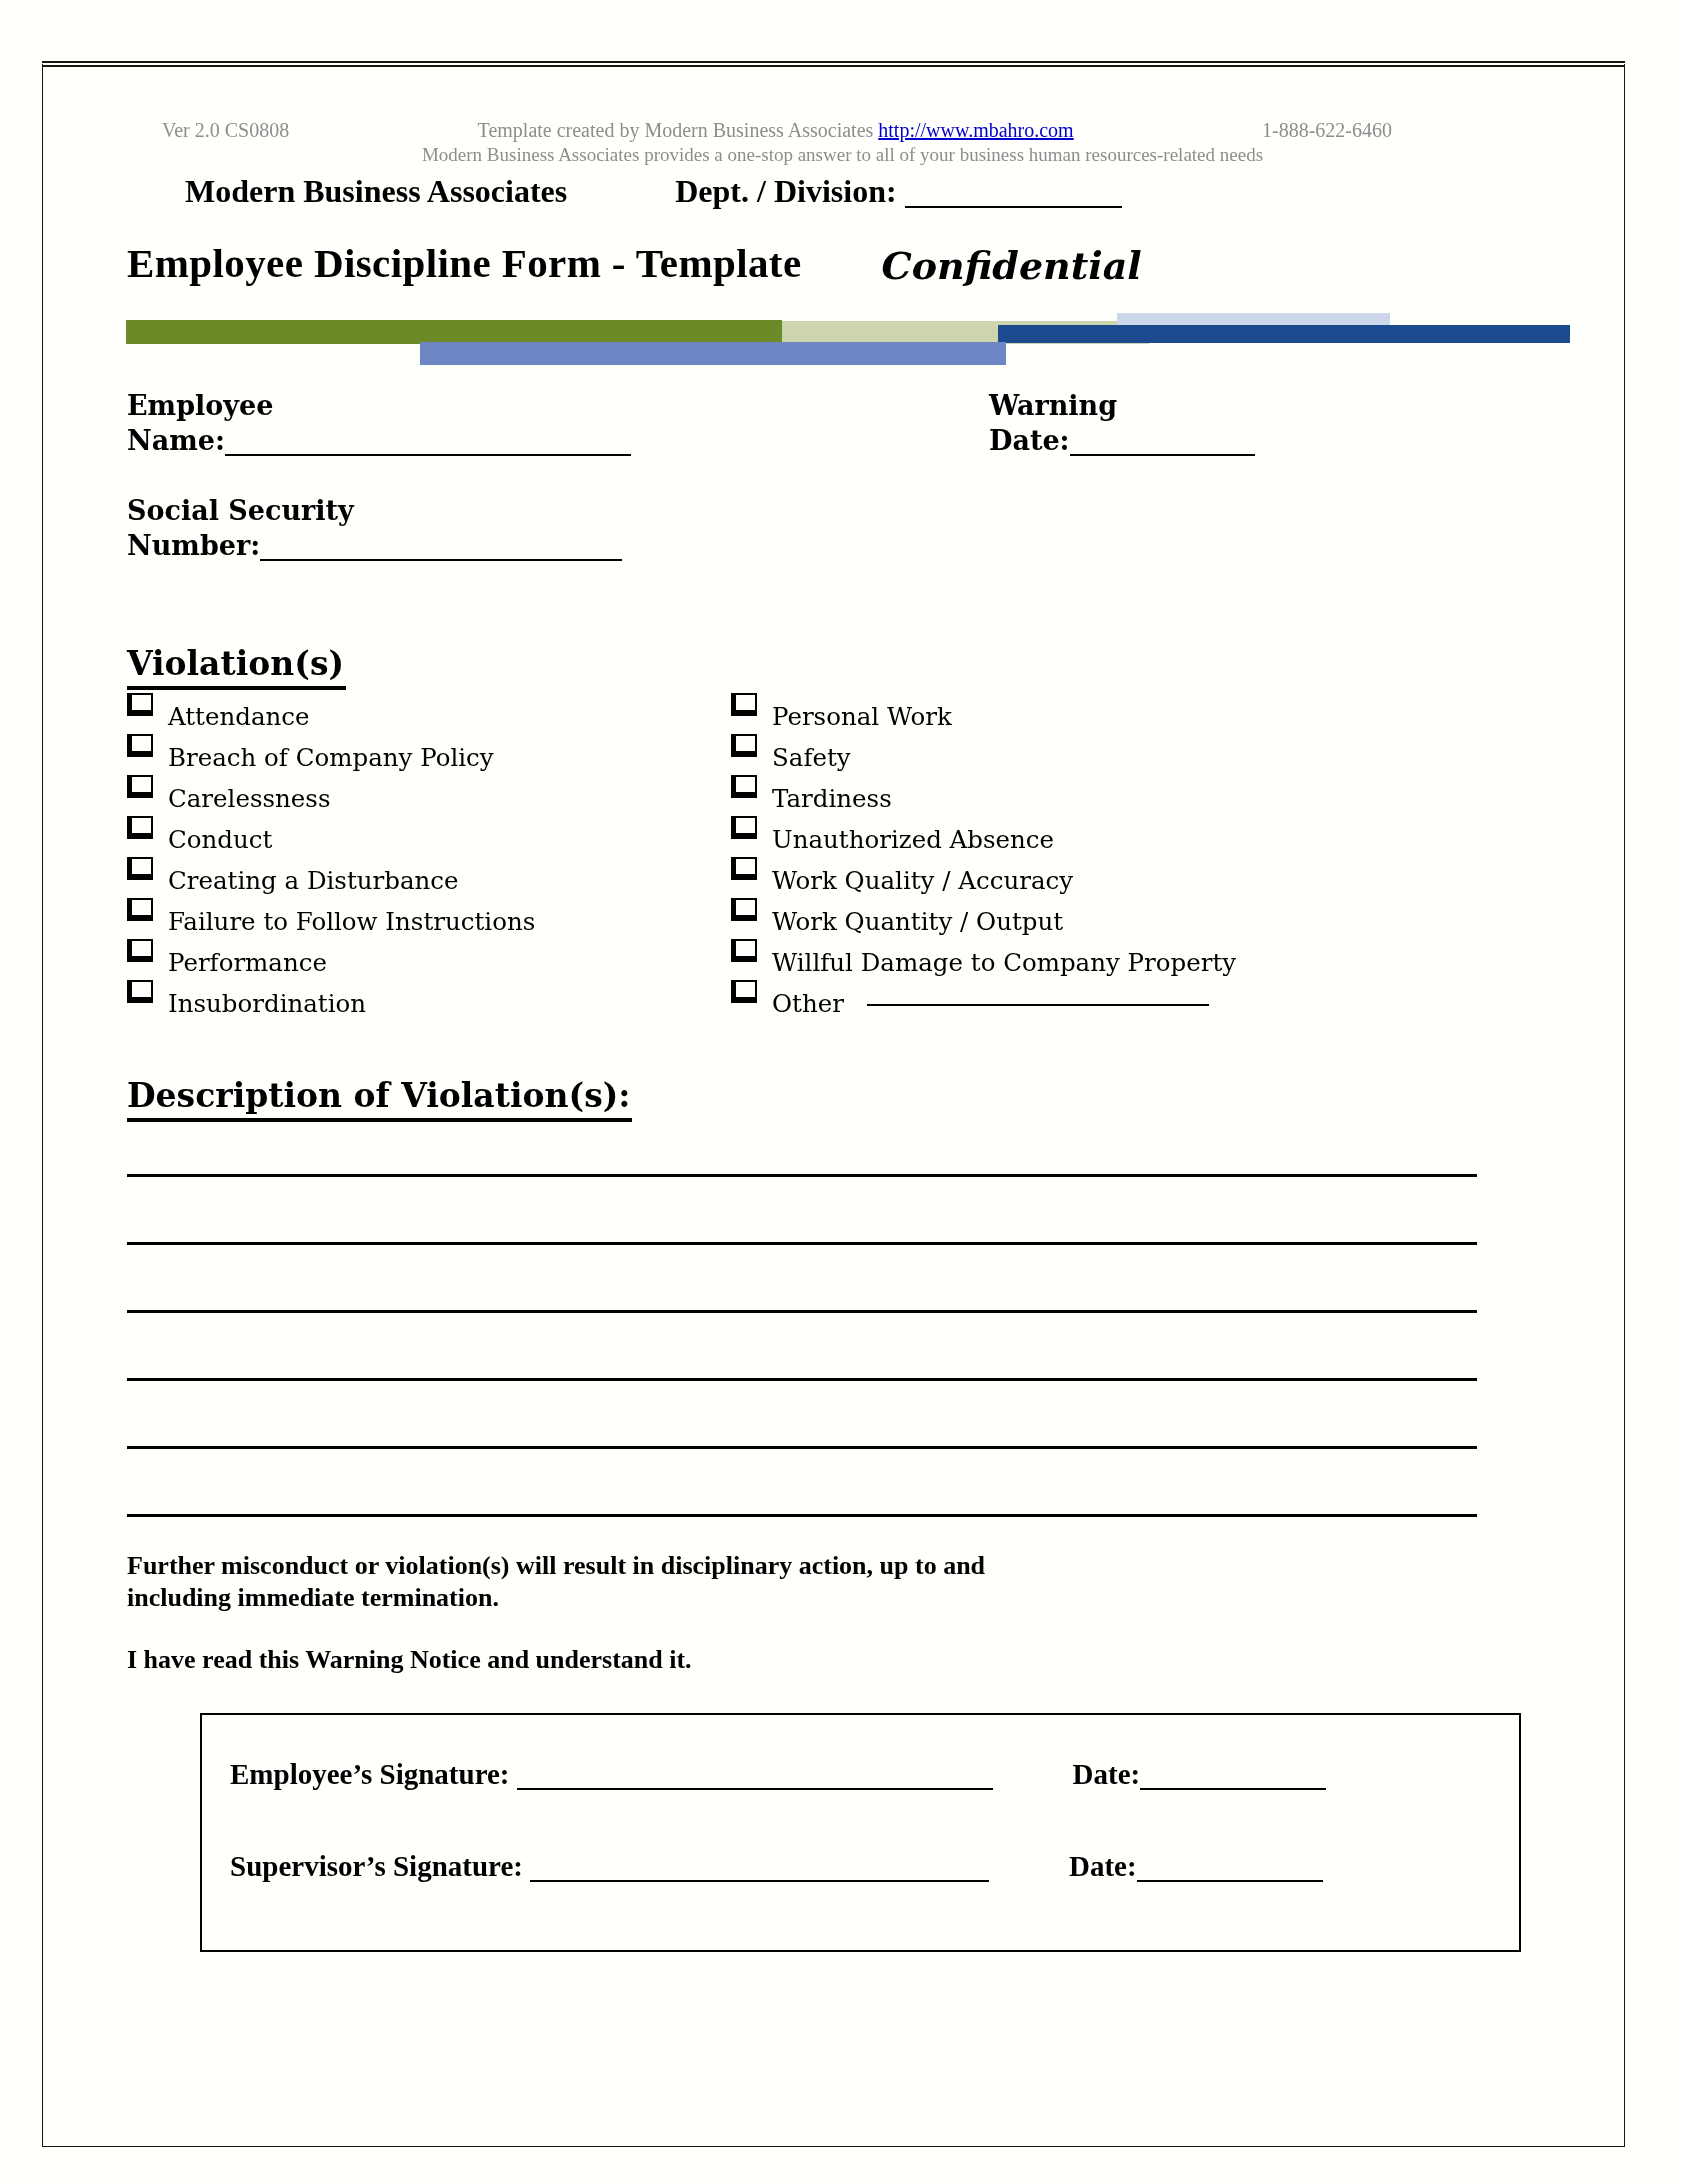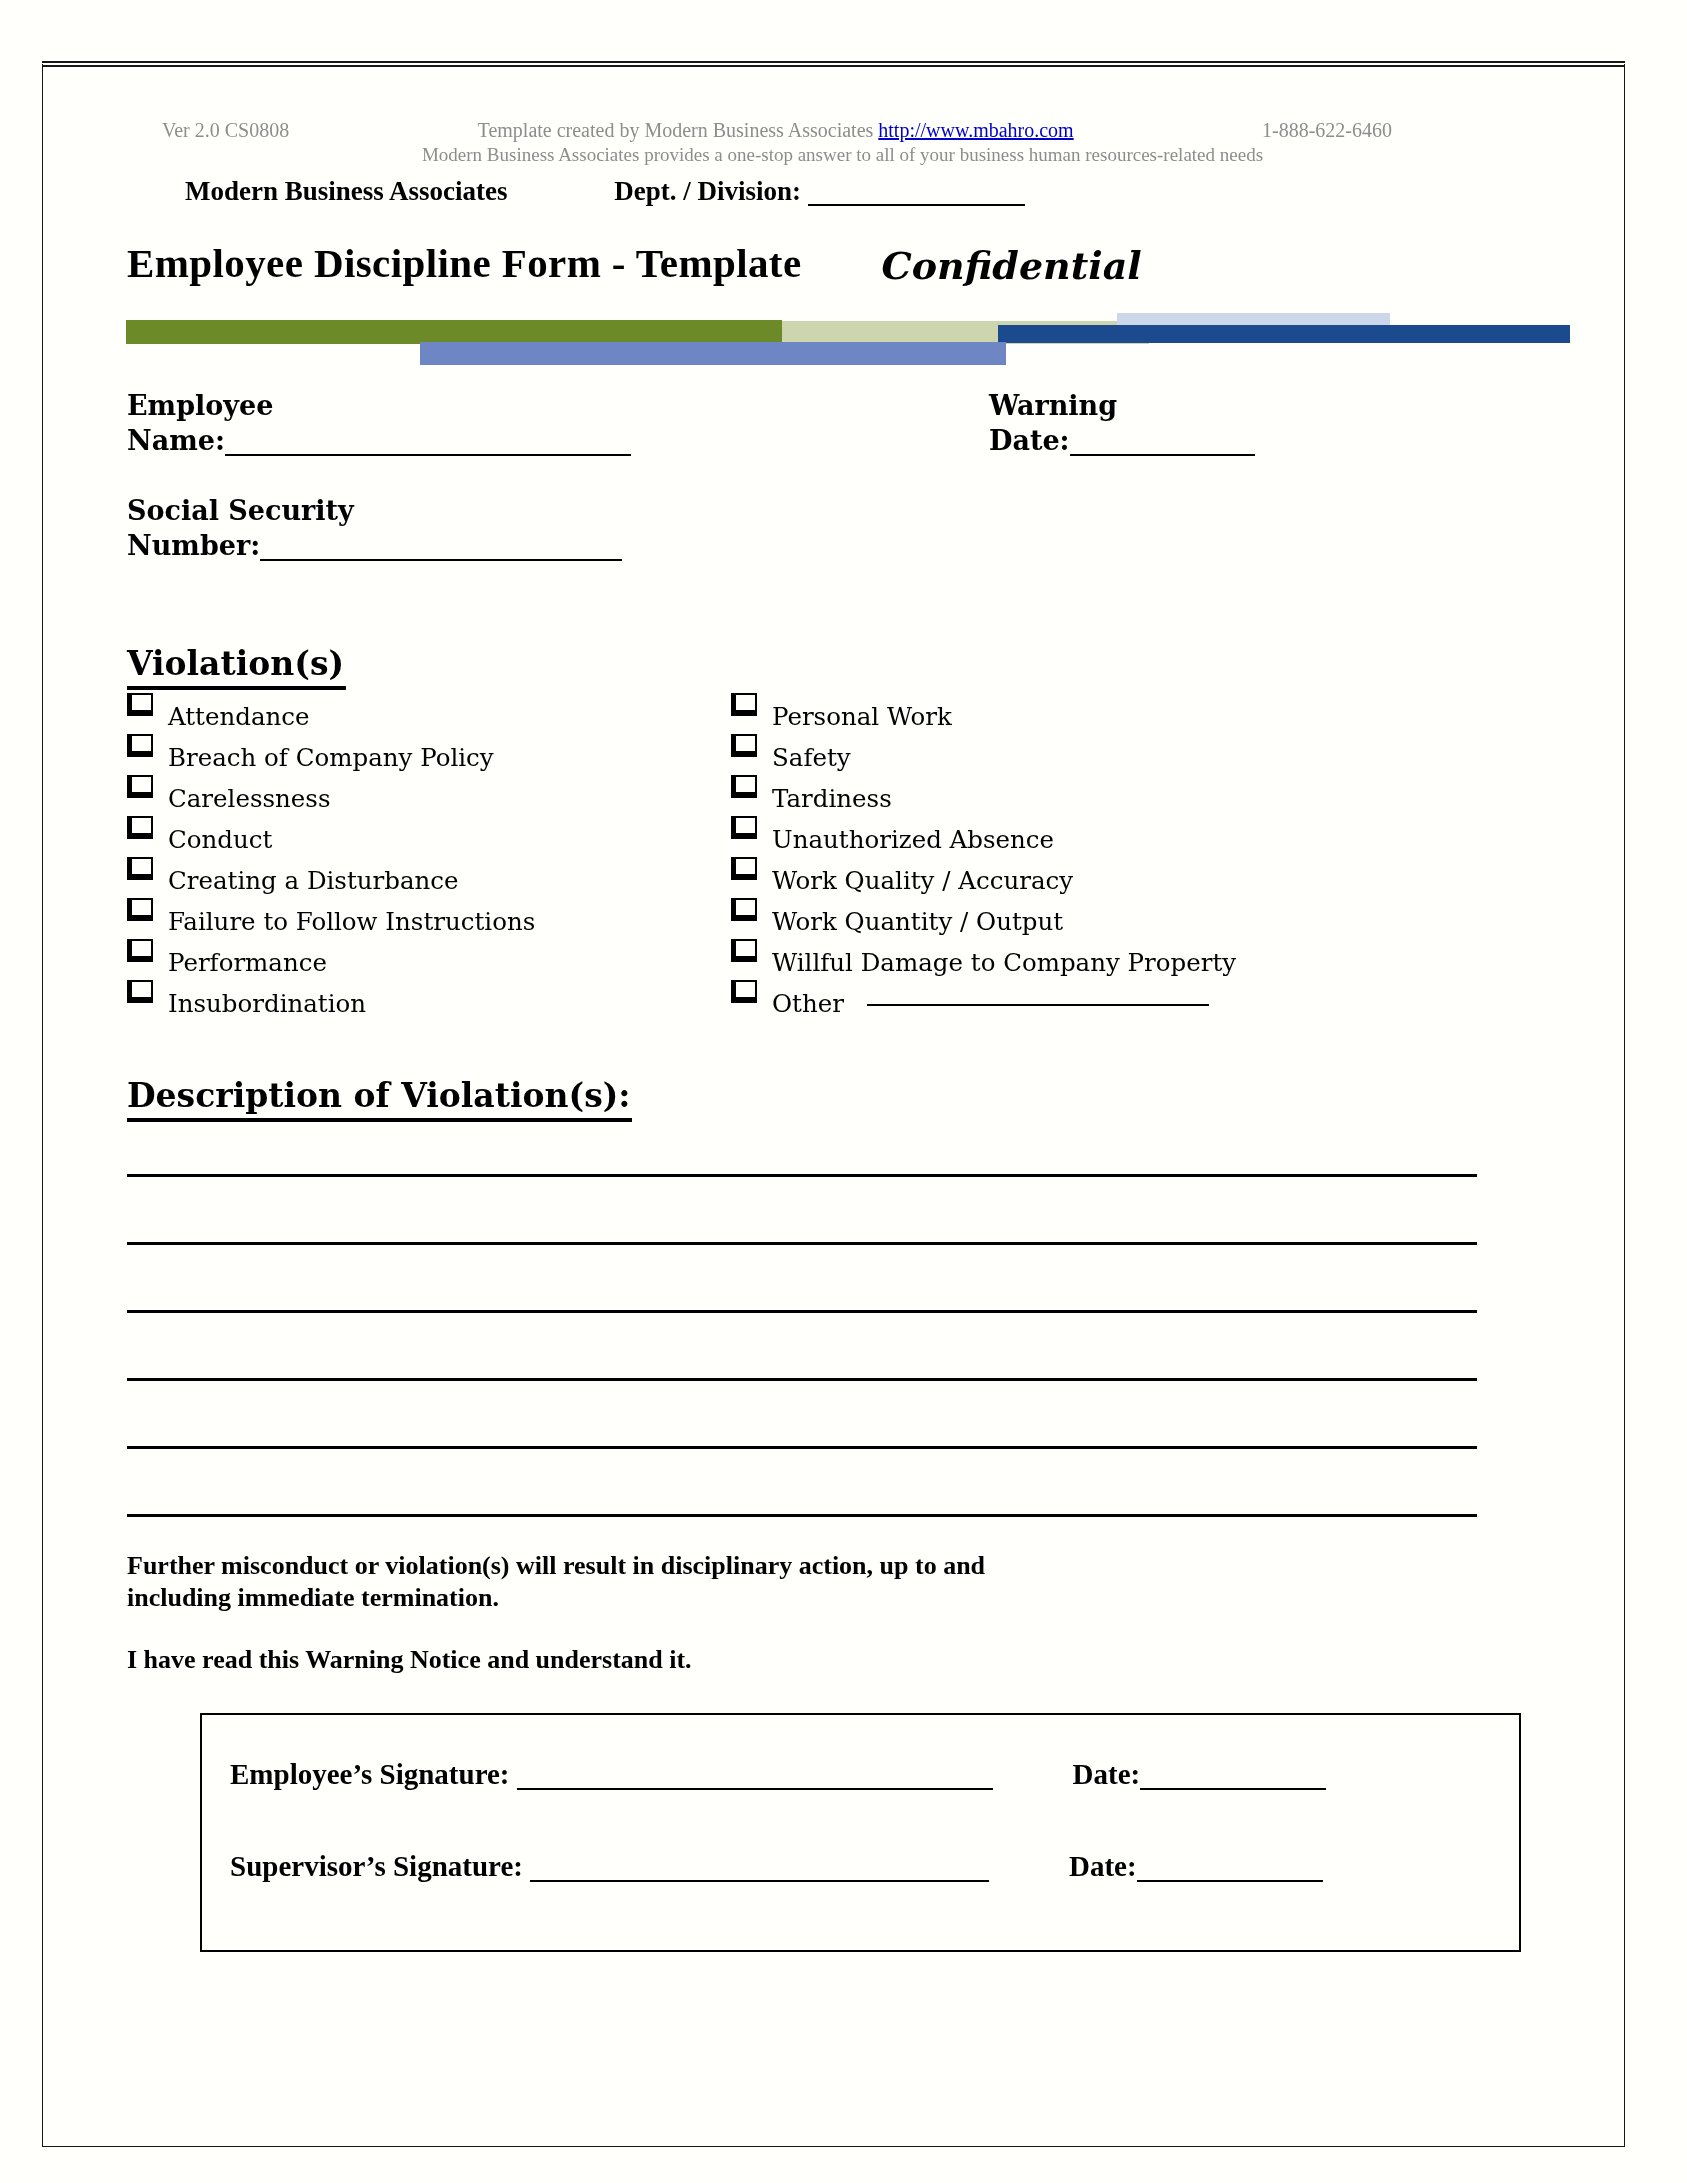--- a/index.html
+++ b/index.html
@@ -9,21 +9,21 @@
          box-sizing:border-box;border:1.7px solid #161616;border-top:6.1px double #161616;}
   .content{padding:51px 66px 0 84px;}
 
   
   .hdr1{display:flex;align-items:center;font-size:20px;line-height:24.5px;color:#8d8d8d;}
   .hdr1 .ver{margin-left:35px;}
   .hdr1 .center{flex:1;text-align:center;}
   .hdr1 .phone{margin-right:166px;}
   .link{color:#0000cc;text-decoration:underline;cursor:pointer;}
   .hdr2{text-align:center;font-size:19px;line-height:24.5px;color:#8d8d8d;}
-  .hdr3{margin-top:7px;font-size:27px;line-height:35px;font-weight:bold;}
+  .hdr3{margin-top:7px;font-size:32px;line-height:35px;font-weight:bold;}
   .hdr3 .company{margin-left:58px;}
   .hdr3 .dept{margin-left:100px;}
 
   
   .title-row{display:flex;align-items:flex-end;margin-top:30px;}
   .main-title{margin:0;font-size:41px;line-height:49px;font-weight:bold;letter-spacing:0.4px;}
   .confidential{margin-left:80px;font-family:"DejaVu Serif",serif;
                 font-size:38px;font-weight:bold;font-style:italic;}
 
   

